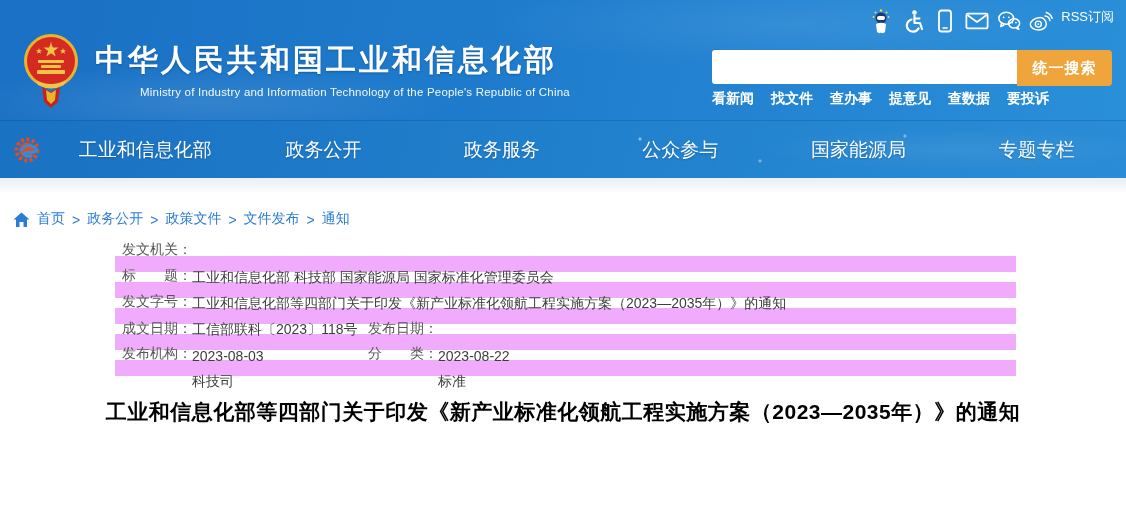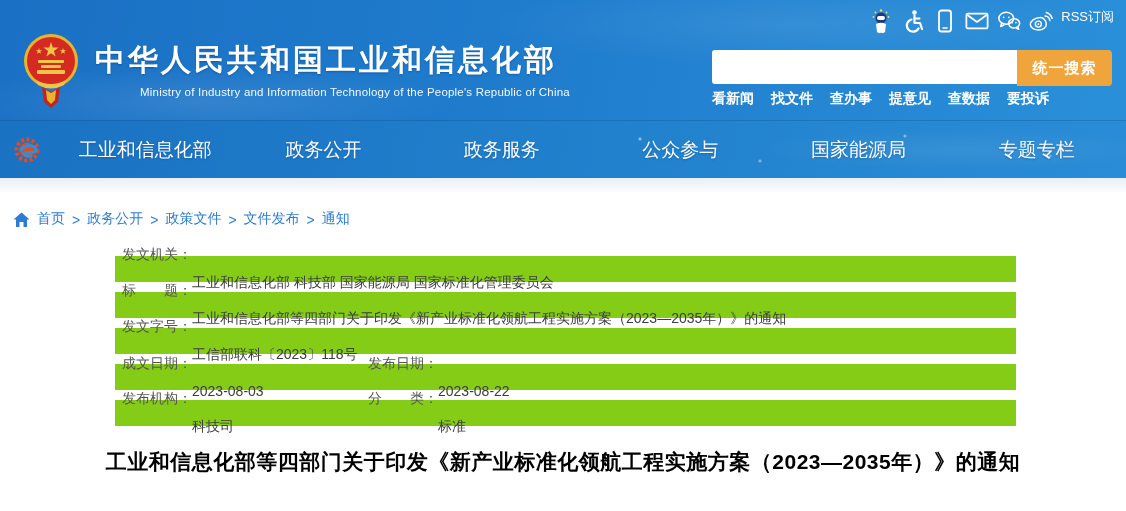--- a/index.html
+++ b/index.html
@@ -73,21 +73,21 @@
   .substrip { width:1126px; height:14px; background:linear-gradient(#e9eff5,#fbfcfd); }
   .breadcrumb {
     display:flex; align-items:flex-end; gap:7px; padding:14px 0 0 13px; height:36px;
   }
   .breadcrumb .crumb, .breadcrumb .sep { color:#2a7cd5; font-size:14px; }
   .breadcrumb .crumb { cursor:pointer; }
 
   
   .meta { width:901px; margin:28px 0 0 115px; }
   .meta-row {
-    background:#84cc16; height:26px; margin-bottom:10px;
+    background:#f0abfc; height:16px; margin-bottom:10px;
     display:flex; align-items:center; padding-left:7px; font-size:14px;
   }
   .meta-label { color:#555; white-space:pre; }
   .meta-value { color:#3d3d3d;margin-top:28px; }
   .meta-cell { display:flex; }
   .meta-cell.c1 { width:246px; }
 
   
   .article-title {
     width:1126px; text-align:center; margin-top:22px;

